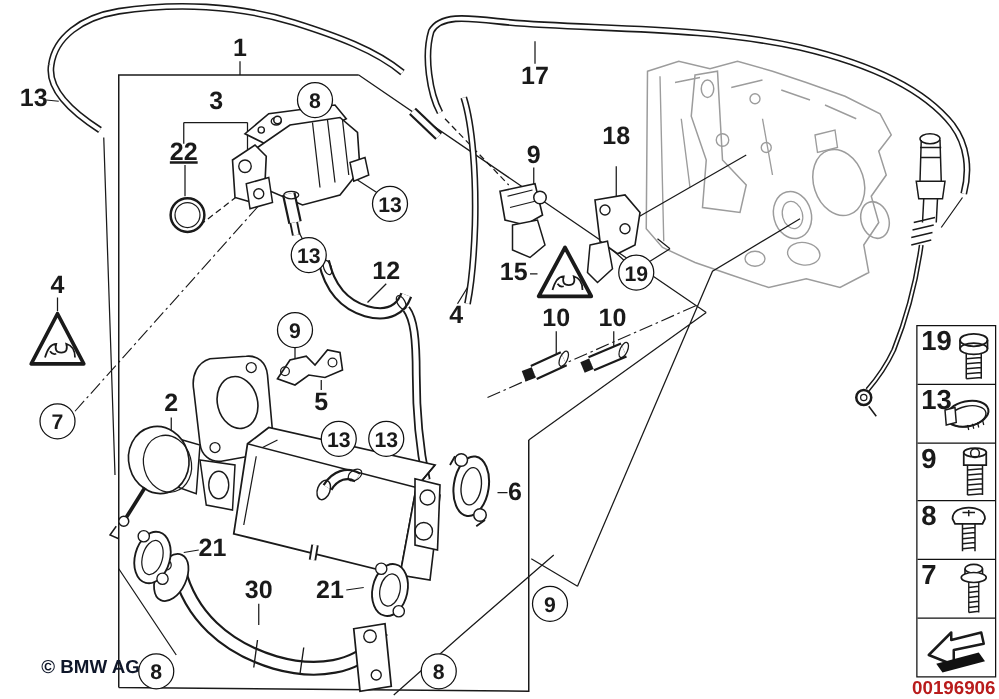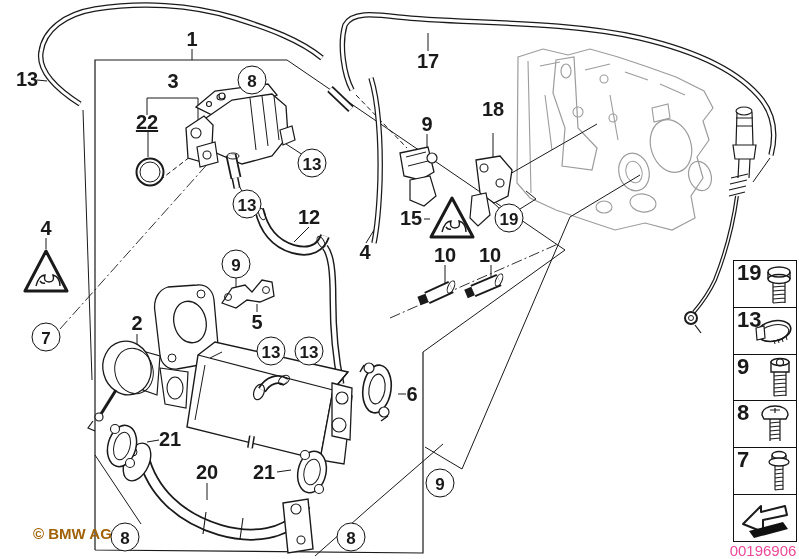--- a/index.html
+++ b/index.html
@@ -12,22 +12,22 @@
   .co{position:absolute;width:29px;height:29px;border:1.7px solid #111;border-radius:50%;
       background:#fff;font-weight:bold;font-size:17px;line-height:29px;text-align:center;
       transform:translate(-50%,-50%);cursor:pointer;box-sizing:border-box;}
   #sidebar{position:absolute;left:733px;top:260px;width:64px;height:282px;
            border:1.5px solid #111;box-sizing:border-box;display:flex;flex-direction:column;background:#fff;}
   .sb-cell{flex:1;border-bottom:1.5px solid #111;position:relative;display:flex;align-items:center;}
   .sb-cell:last-child{border-bottom:none;}
   .sb-num{position:absolute;left:3px;top:1px;font-weight:bold;font-size:22px;line-height:1;}
   .sb-icon{margin-left:auto;margin-right:2px;}
   #doc-number{position:absolute;left:727px;top:542px;width:72px;text-align:center;
-              font-size:15px;letter-spacing:0px;color:#ec4899;}
-  #watermark{position:absolute;left:33px;top:525px;font-size:15px;font-weight:bold;color:#a16207;}
+              font-size:15px;letter-spacing:0px;color:#b91c1c;font-weight:bold;}
+  #watermark{position:absolute;left:33px;top:525px;font-size:15px;font-weight:bold;color:#0f172a;}
   .ln{fill:none;stroke:#1a1a1a;}
   .gy{fill:none;stroke:#9c9c9c;}
   .tube-i{fill:none;stroke:#fff;}
   .wfill{fill:#fff;stroke:#1a1a1a;}
 </style>
 </head>
 <body>
 
 <div id="stage">
 
@@ -245,21 +245,21 @@
       <span class="cp" style="left: 411px; top: 218px; text-align: center;">15</span>
       <span class="cp" style="left: 297px; top: 217px; margin-left: 12px;">12</span>
       <span class="cp" style="left: 365px; top: 252px;">4</span>
       <span class="cp" style="left: 445px; top: 255px;">10</span>
       <span class="cp" style="left: 490px; top: 255px;">10</span>
       <span class="cp" style="left: 46px; top: 228px;">4</span>
       <span class="cp" style="left: 137px; top: 323px;">2</span>
       <span class="cp" style="left: 257px; top: 322px;">5</span>
       <span class="cp" style="left: 412px; top: 394px;">6</span>
       <span class="cp" style="left: 170px; top: 439px;">21</span>
-      <span class="cp" style="left: 207px; top: 472px;">20</span>
+      <span class="cp" style="left: 207px; top: 472px;">30</span>
       <span class="cp" style="left: 264px; top: 472px;">21</span>
       <span class="co" style="left: 252px; top: 80px;">8</span>
       <span class="co" style="left: 312px; top: 163px;">13</span>
       <span class="co" style="left: 247px; top: 204px;">13</span>
       <span class="co" style="left: 236px; top: 264px;">9</span>
       <span class="co" style="left: 509px; top: 218px;">19</span>
       <span class="co" style="left: 46px; top: 337px;">7</span>
       <span class="co" style="left: 271px; top: 351px;">13</span>
       <span class="co" style="left: 309px; top: 351px;">13</span>
       <span class="co" style="left: 440px; top: 483px;">9</span>

